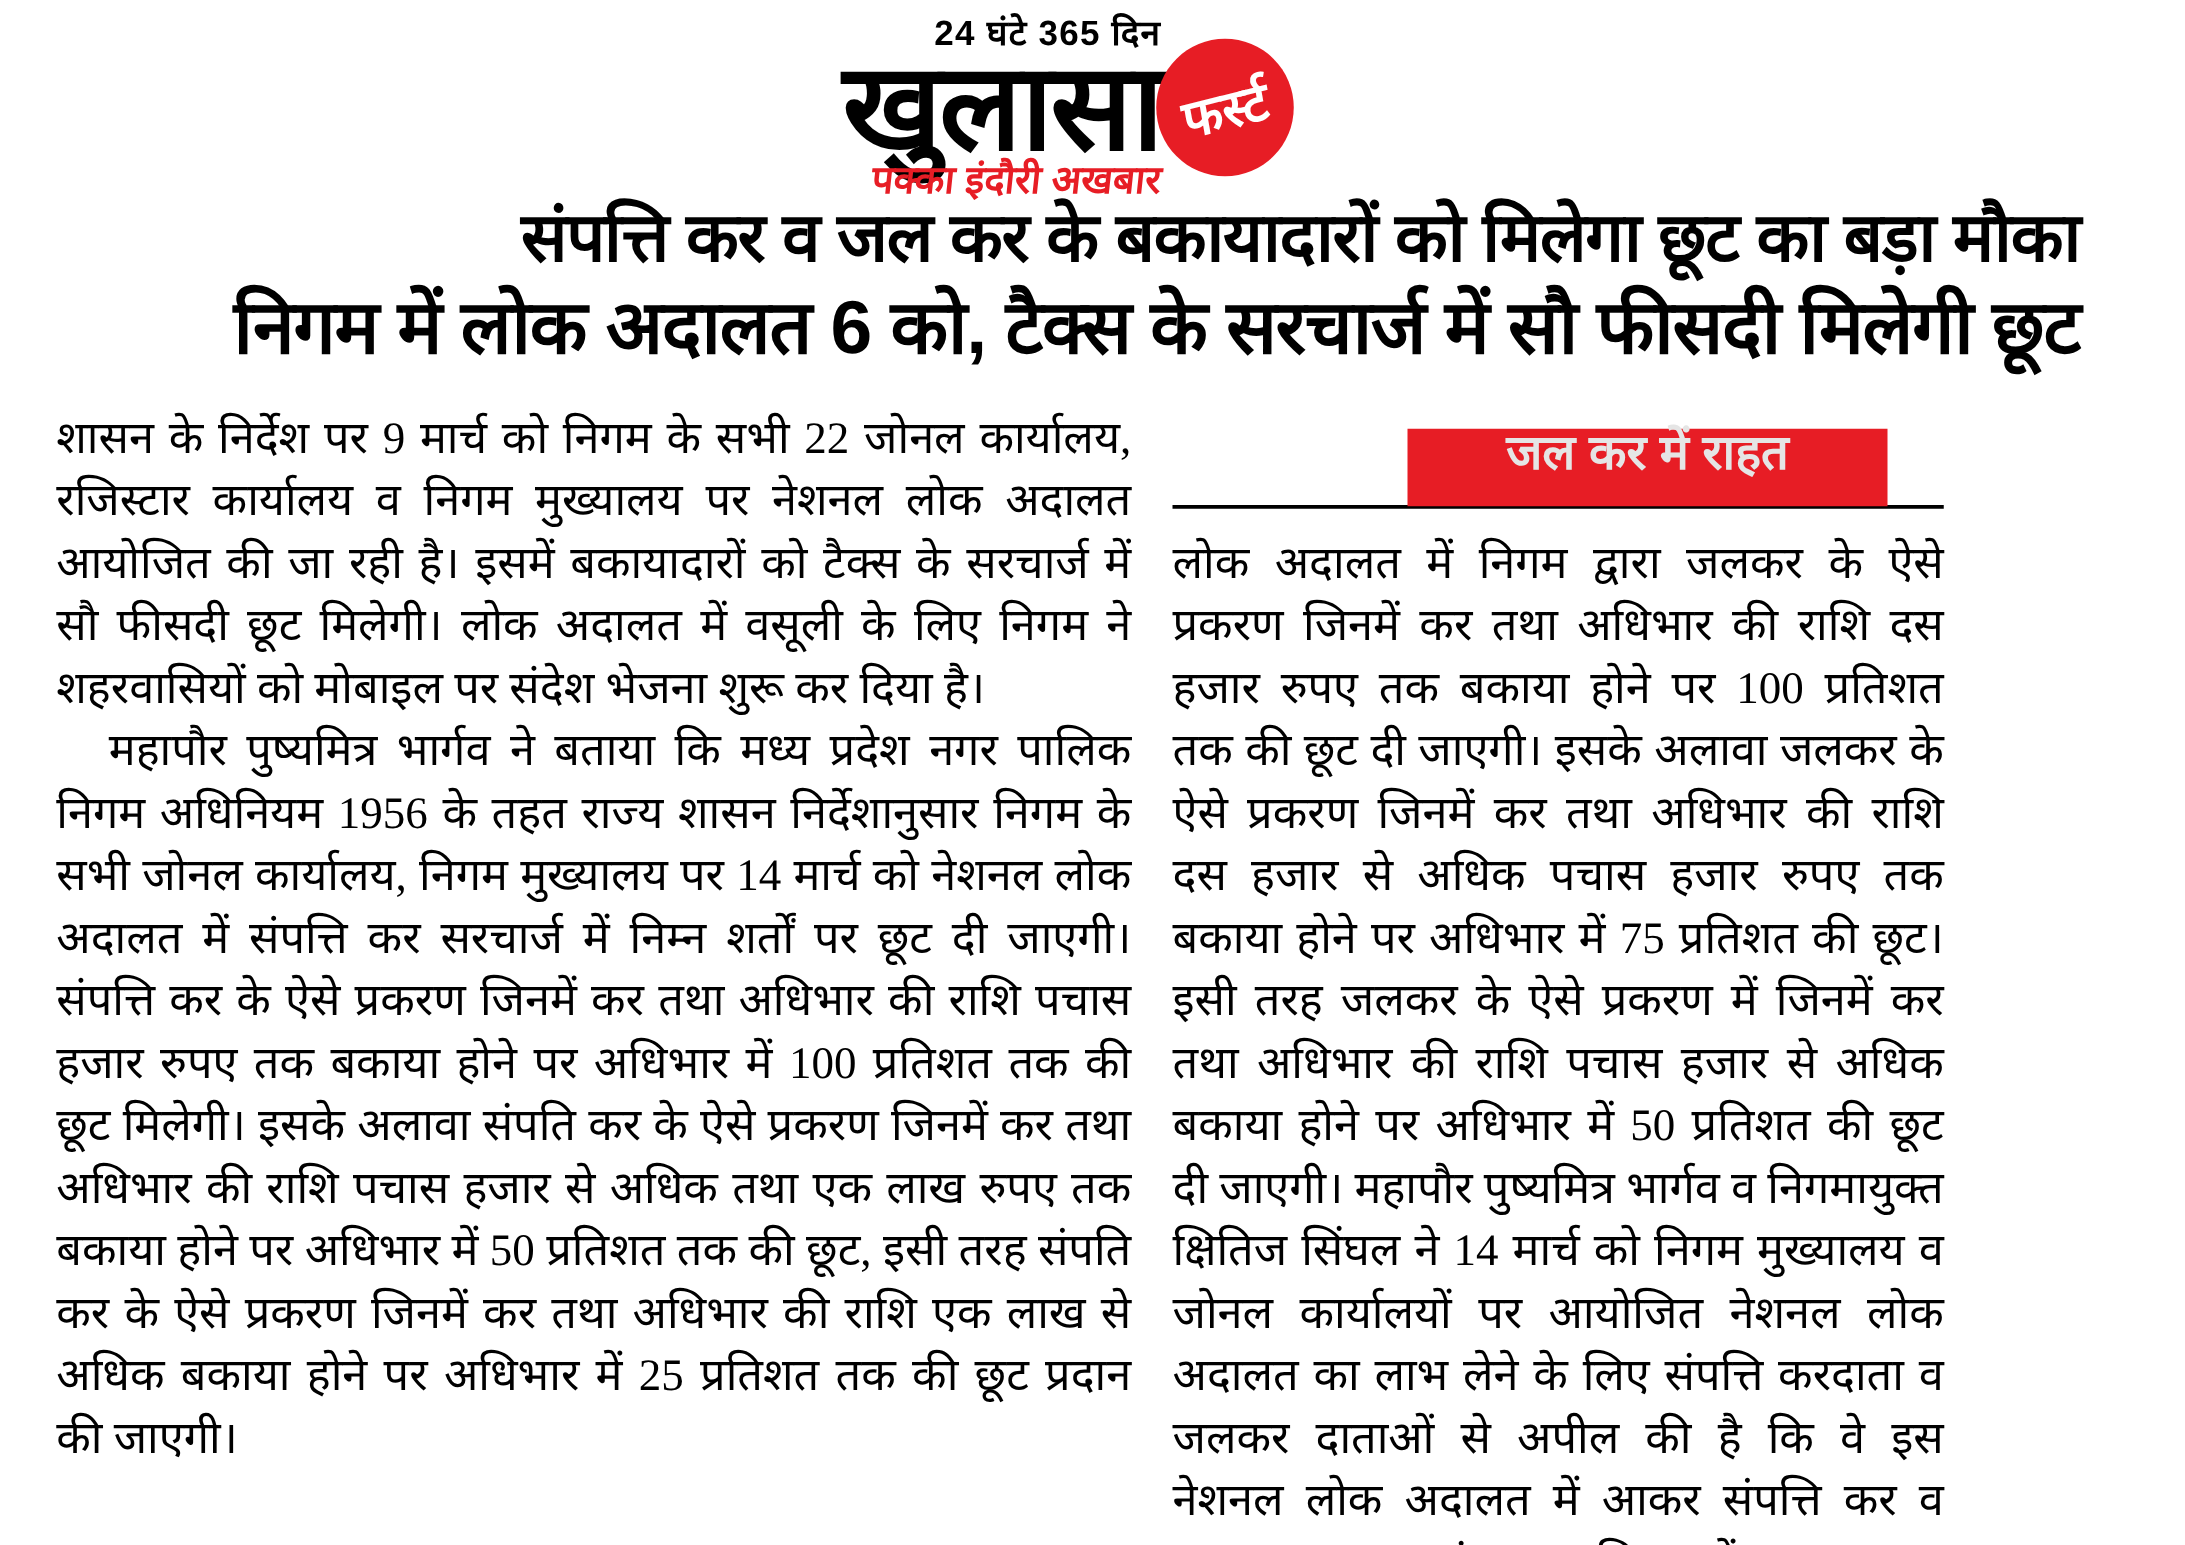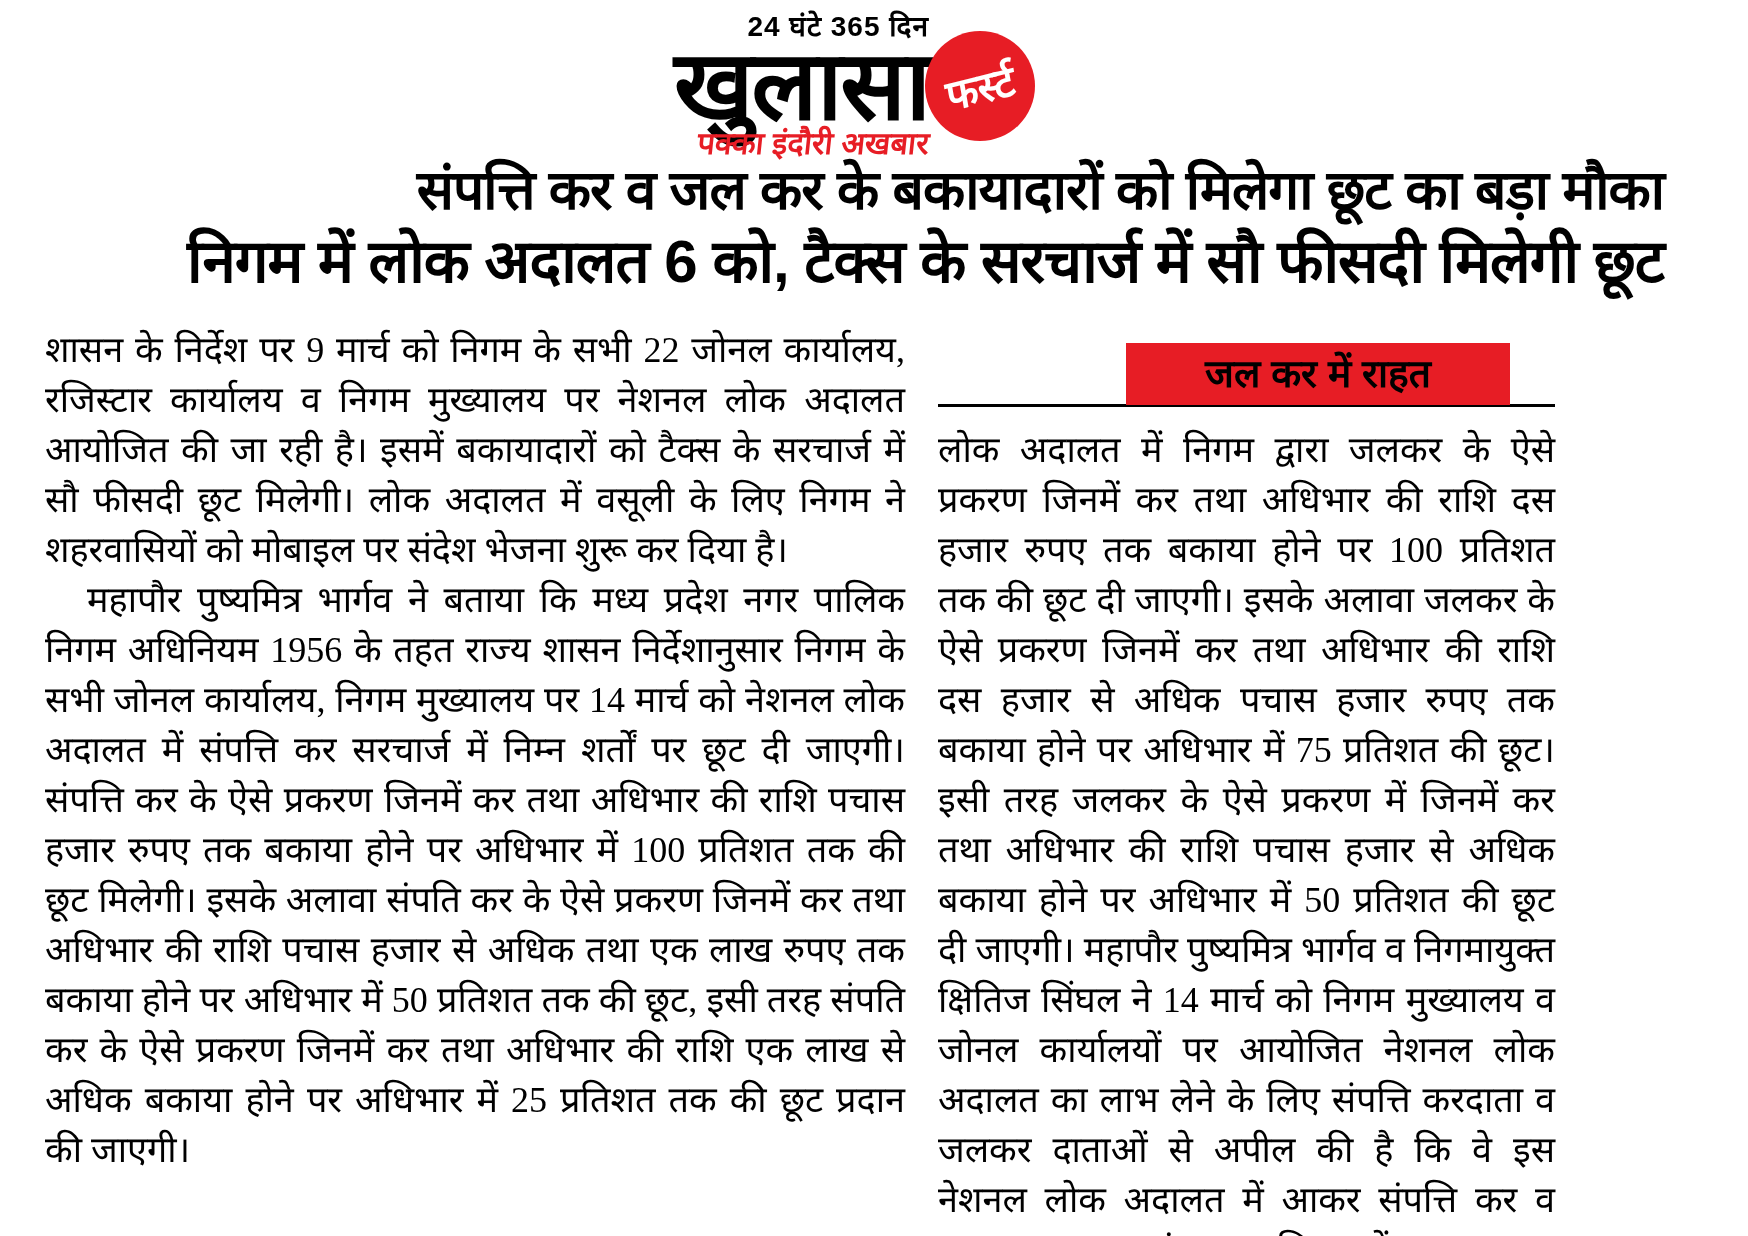--- a/index.html
+++ b/index.html
@@ -61,22 +61,22 @@
   }
   .byline {
     position:absolute; left:0; right:0; bottom:40px;
     text-align:center;
     font-family:"Liberation Sans", sans-serif;
     font-weight:bold; font-size:36px;
   }
   .kicker-box {
     position:absolute; right:45px; bottom:-1px;
     width:384px; height:62px;
-    background:var(--red); color:#000000;
-    display:flex; align-items:center; justify-content:center;
+    background:var(--red); color:#e5e5e5;
+    display:flex; justify-content:center;
   }
   .kicker-box span {
     font-family:"Liberation Sans", sans-serif;
     font-weight:bold; font-size:39px; line-height:1;
   }
 
   .col-body { padding-top:18px; }
   .col-body p {
     font-size:36px; line-height:50px;
     text-align:justify; text-justify:inter-word;

